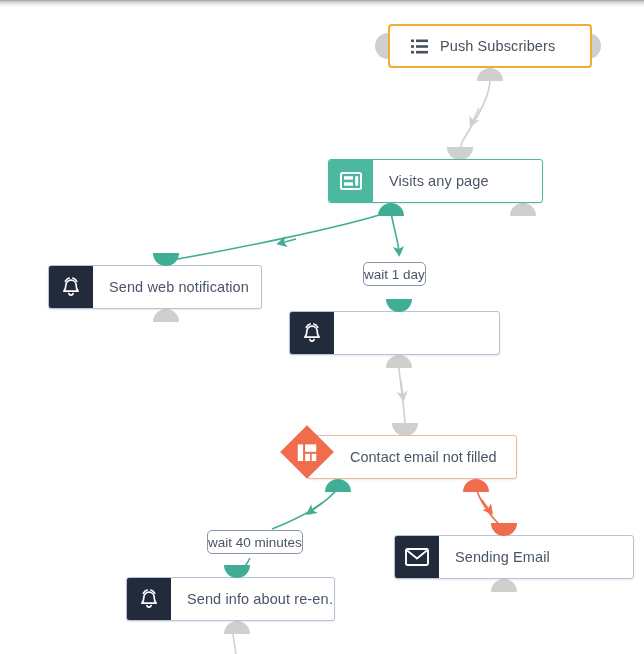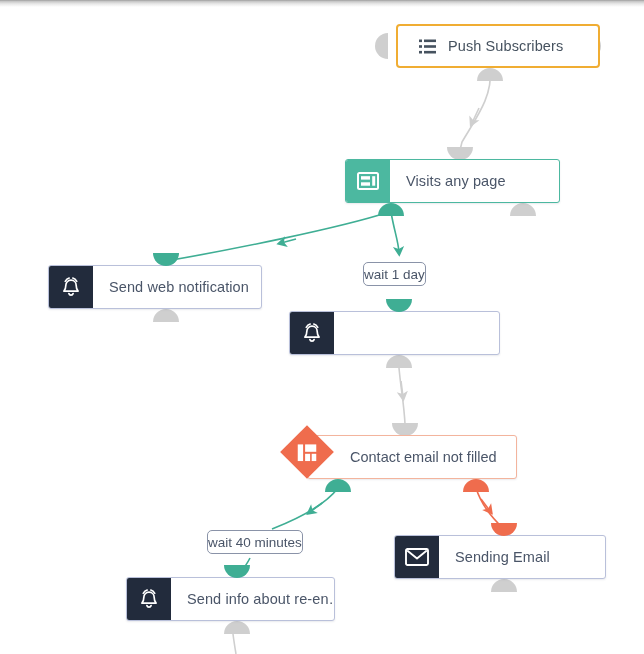--- a/index.html
+++ b/index.html
@@ -249,37 +249,37 @@
   <div class="port top" style="left:392px; top:423px;"></div>
   <div class="port bottom teal over" style="left:325px; top:479px;"></div>
   <div class="port bottom coral over" style="left:463px; top:479px;"></div>
 
   <div class="port top coral over" style="left:491px; top:523px;"></div>
   <div class="port bottom" style="left:491px; top:579px;"></div>
 
   <div class="port top teal over" style="left:224px; top:565px;"></div>
   <div class="port bottom" style="left:224px; top:621px;"></div>
 
-  <div class="node trigger" style="left:388px; top:24px;margin-left:8px;">
+  <div class="node trigger" style="left:388px; top:24px;">
     <div class="node-box" style="width:204px;">
       <div class="node-icon">
         <svg width="17" height="15" viewBox="0 0 17 15" aria-hidden="true">
           <rect x="0" y="0.5" width="3" height="2.6" fill="#46525f"></rect>
           <rect x="5" y="0.5" width="12" height="2.6" fill="#46525f"></rect>
           <rect x="0" y="6.2" width="3" height="2.6" fill="#46525f"></rect>
           <rect x="5" y="6.2" width="12" height="2.6" fill="#46525f"></rect>
           <rect x="0" y="11.9" width="3" height="2.6" fill="#46525f"></rect>
           <rect x="5" y="11.9" width="12" height="2.6" fill="#46525f"></rect>
         </svg>
       </div>
       <div class="node-label">Push Subscribers</div>
     </div>
   </div>
 
-  <div class="node" style="left:345px; top:159px;">
+  <div class="node" style="left:328px; top:159px;">
     <div class="node-box" style="width:215px; border-color:#4cb8a0;">
       <div class="node-icon icon-teal">
         <svg width="22" height="18" viewBox="0 0 22 18" aria-hidden="true">
           <rect x="1" y="1" width="20" height="16" rx="1.5" fill="none" stroke="#ffffff" stroke-width="2"></rect>
           <rect x="4" y="4.2" width="9" height="3.4" fill="#ffffff"></rect>
           <rect x="4" y="10.3" width="9" height="3.4" fill="#ffffff"></rect>
           <rect x="15.2" y="4.2" width="3" height="9.5" fill="#ffffff"></rect>
         </svg>
       </div>
       <div class="node-label">Visits any page</div>
@@ -327,21 +327,21 @@
         <rect x="14.2" y="9.6" width="4.8" height="7.4" fill="#ffffff"></rect>
       </svg>
     </div>
   </div>
 
   <div class="node wait" style="left:207px; top:530px;">
     <div class="wait-pill">wait 40 minutes</div>
   </div>
 
   <div class="node" style="left:394px; top:535px;">
-    <div class="node-box" style="width:212px;">
+    <div class="node-box" style="width:240px;">
       <div class="node-icon icon-dark">
         <svg width="24" height="18" viewBox="0 0 24 18" aria-hidden="true">
           <rect x="1" y="1" width="22" height="16" rx="1.5" fill="none" stroke="#ffffff" stroke-width="1.9"></rect>
           <path d="M2.2 2.6 L12 10.4 L21.8 2.6" fill="none" stroke="#ffffff" stroke-width="1.9" stroke-linejoin="round"></path>
         </svg>
       </div>
       <div class="node-label">Sending Email</div>
     </div>
   </div>
 

